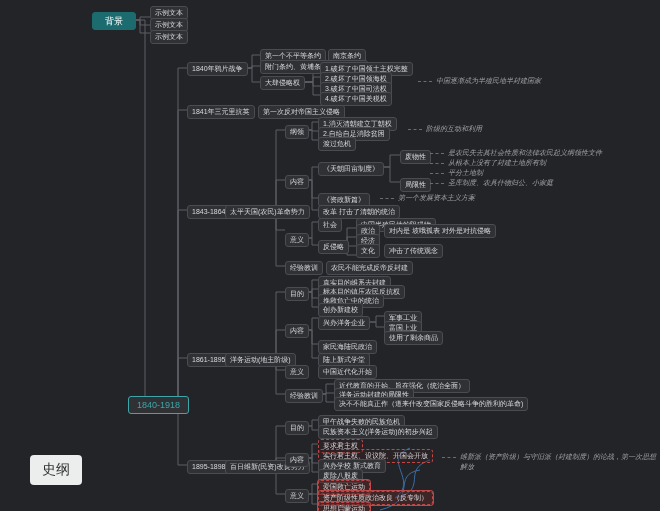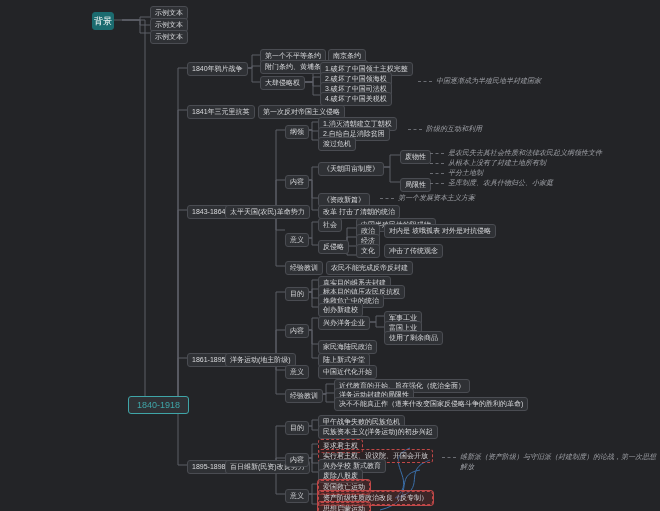--- a/index.html
+++ b/index.html
@@ -1,18 +1,18 @@
 <!DOCTYPE html>
 <html><head>
 <meta charset="utf-8">
 <style>
 html,body{margin:0;padding:0;background:#232427;font-family:"Microsoft YaHei",sans-serif;color:#d8d9dc;font-size:8px;overflow:hidden;width:660px;height:511px}
 .canvas{position:relative;width:660px;height:511px}
 .node{position:absolute;background:#2f3135;border:1px solid #4a4c52;border-radius:3px;padding:1px 4px;white-space:nowrap;font-size:7px;line-height:10px}
-.node.root{background:#1b6b6f;border-color:#1b6b6f;color:#fff;padding:3px 1px;font-size:9px}
+.node.root{background:#1b6b6f;border-color:#1b6b6f;color:#fff;padding:3px 12px;font-size:9px}
 .node.era{background:#2f3135;border-color:#3fa5a8;color:#3fa5a8;padding:3px 8px;font-size:9px}
 .node.hl{border:1px dashed #c04848;background:rgba(60,30,30,.3)}
 .node.sel{border:1px dashed #c04848;background:rgba(90,40,40,.5);box-shadow:0 0 0 1px #c04848}
 .note{position:absolute;color:#9ea0a6;font-size:7px;font-style:italic}
 .note::before{content:"";position:absolute;left:-18px;top:5px;width:14px;border-top:1px dashed #6b6d73}
 .badge{position:absolute;left:30px;bottom:26px;background:#eceded;color:#333;border-radius:4px;padding:6px 12px;font-size:14px;font-weight:500}
 svg.wires{position:absolute;inset:0;width:660px;height:511px;pointer-events:none}
 svg.wires path{stroke:#5d5f66;stroke-width:1;fill:none}
 svg.wires path.blue{stroke:#3a6ea8}
 </style>
@@ -169,13 +169,14 @@
 <div class="node hl" style="left:318px;top:439px">要求君主权</div>
 <div class="node hl" style="left:318px;top:449px">实行君主权、设议院、开国会开放</div>
 <div class="node" style="left:318px;top:459px">兴办学校 新式教育</div>
 <div class="node" style="left:318px;top:469px">废除八股废</div>
 <div class="note" style="left:460px;top:452px">维新派（资产阶级）与守旧派（封建制度）的论战，第一次思想解放</div>
 <div class="node" style="left:285px;top:489px">意义</div>
 <div class="node sel" style="left:318px;top:480px">爱国救亡运动</div>
 <div class="node sel" style="left:318px;top:491px">资产阶级性质政治改良（反专制）</div>
 <div class="node sel" style="left:318px;top:502px">思想启蒙运动</div>
 
+<div class="badge">史纲</div>
 </div>
 
 </body></html>

